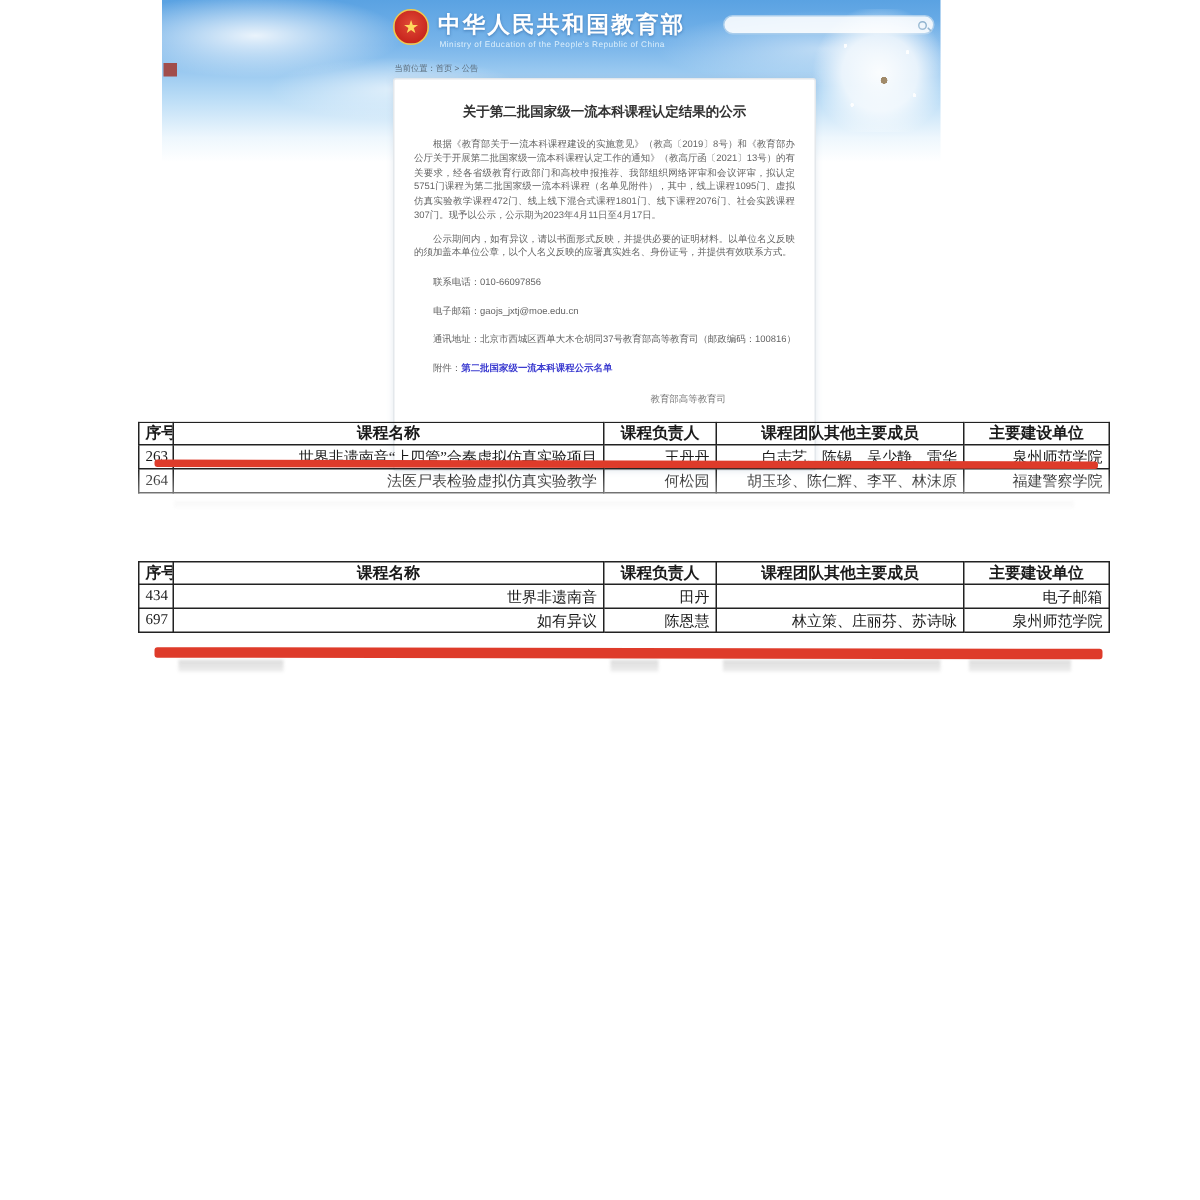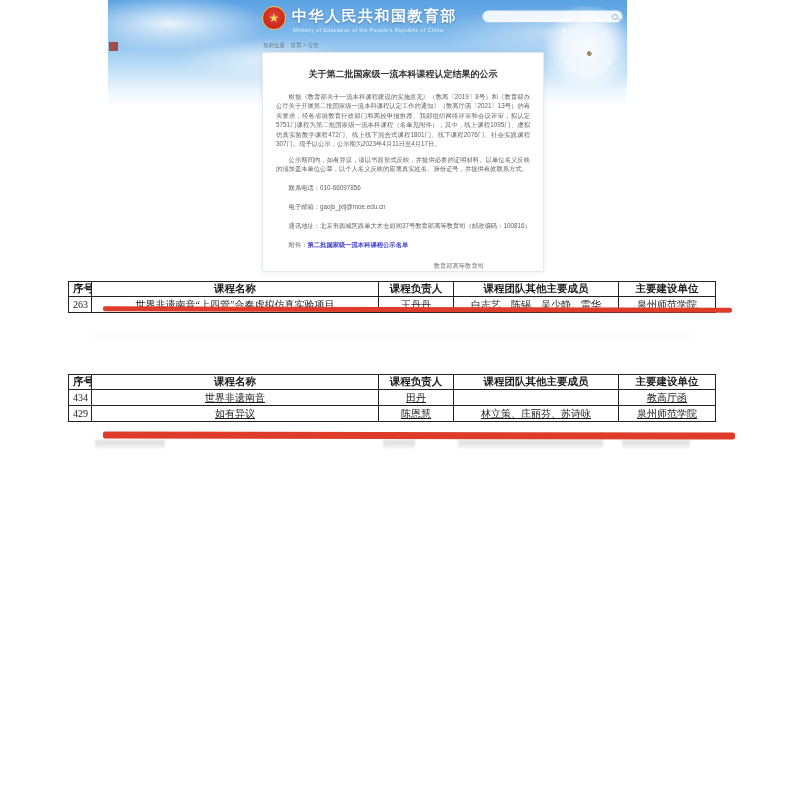--- a/index.html
+++ b/index.html
@@ -42,47 +42,47 @@
       radial-gradient(circle at 55% 52%, rgba(255,255,255,.95) 0%, rgba(255,255,255,.75) 38%, rgba(255,255,255,0) 68%),
       radial-gradient(circle 2px at 30% 30%, rgba(255,255,255,.9) 0 60%, transparent 65%),
       radial-gradient(circle 2px at 75% 35%, rgba(255,255,255,.9) 0 60%, transparent 65%),
       radial-gradient(circle 2px at 80% 70%, rgba(255,255,255,.9) 0 60%, transparent 65%),
       radial-gradient(circle 2px at 35% 78%, rgba(255,255,255,.9) 0 60%, transparent 65%);
   }
   .red-dot { position:absolute; left:1px; top:42px; width:9px; height:9px; background:#a23f38; opacity:.9; }
   .breadcrumb { position:absolute; left:155px; top:42px; font-size:5.5px; color:#5a6b7a; white-space:nowrap; }
 
   
-  .panel { position:absolute; left:154px; top:52px; width:282px; height:220px;
+  .panel { position:absolute; left:154px; top:52px; width:282px; height:262px;
     background:#ffffff; border:1px solid #e4e8ec; border-radius:2px;
     box-shadow:0 0 5px rgba(140,165,190,.22); padding:15px 13px 0 13px; }
   .doc-title { text-align:center; font-size:9px; font-weight:bold; color:#333; margin-bottom:11px; }
   .doc-para { font-size:6.3px; line-height:1.5; color:#636363; text-align:justify;
     text-indent:2em; margin-bottom:6px; }
   .contact-line { font-size:6.3px; color:#636363; text-indent:2em; margin-top:10px; white-space:nowrap; }
   .attach-line { font-size:6.3px; color:#636363; text-indent:2em; margin-top:10px; white-space:nowrap; }
   .attach-link { color:#3b3bd0; font-weight:bold; text-decoration:none; cursor:pointer; }
   .signature { font-size:6.3px; color:#777; text-align:right; padding-right:46px; margin-top:12px; }
 
   
-  .tbl-wrap { position:absolute; left:68px; width:708px; }
+  .tbl-wrap { position:absolute; left:92px; width:708px; }
   #tbl1-wrap { top:281px; height:62px;
     -webkit-mask-image:linear-gradient(to bottom,#000 52%,rgba(0,0,0,.55) 82%,rgba(0,0,0,0) 100%);
             mask-image:linear-gradient(to bottom,#000 52%,rgba(0,0,0,.55) 82%,rgba(0,0,0,0) 100%); }
   #tbl2-wrap { top:374px; height:80px;
     -webkit-mask-image:linear-gradient(to bottom,#000 71%,rgba(0,0,0,.5) 87%,rgba(0,0,0,0) 100%);
             mask-image:linear-gradient(to bottom,#000 71%,rgba(0,0,0,.5) 87%,rgba(0,0,0,0) 100%); }
   table.doc-table { border-collapse:collapse; width:647px; table-layout:fixed;
     font-family:"Liberation Serif", serif; color:#1a1a1a; }
   table.doc-table th, table.doc-table td { border:1px solid #222; overflow:hidden;
     white-space:nowrap; padding:0 4px; }
   table.doc-table th { font-size:10.5px; font-weight:bold; text-align:center; height:15px; }
   table.doc-table td { font-size:10px; height:16px; }
   td.c0 { text-align:right; }
-  td.c1, td.c2, td.c3, td.c4 { text-align:center;text-decoration:underline; }
+  td.c1, td.c2, td.c3, td.c4 { text-align:right; }
   .smudge { position:absolute; height:8px; background:#8a8a8a; opacity:.45; filter:blur(1px); }
   .smudge-faint { position:absolute; height:5px; background:#9a9a9a; opacity:.15; filter:blur(1.2px); }
 
   
   .red-line { position:absolute; background:#de3b2a; border-radius:2px; }
   #red-line-1 { left:103px; top:307px; width:629px; height:4.5px; transform:rotate(.12deg); }
   #red-line-2 { left:103px; top:431.5px; width:632px; height:6.5px; transform:rotate(.1deg); }
 </style>
 </head>
 <body>
@@ -138,20 +138,27 @@
           </tr>
         </thead>
         <tbody>
           <tr>
             <td class="c0">263</td>
             <td class="c1">世界非遗南音“上四管”合奏虚拟仿真实验项目</td>
             <td class="c2">王丹丹</td>
             <td class="c3">白志艺、陈锡、吴少静、雷华</td>
             <td class="c4">泉州师范学院</td>
           </tr>
+          <tr>
+            <td class="c0">264</td>
+            <td class="c1">法医尸表检验虚拟仿真实验教学</td>
+            <td class="c2">何松园</td>
+            <td class="c3">胡玉珍、陈仁辉、李平、林沫原</td>
+            <td class="c4">福建警察学院</td>
+          </tr>
         </tbody>
       </table>
     <div class="smudge-faint" style="left:24px; top:53px; width:600px;"></div>
   </div>
   <div class="red-line" id="red-line-1"></div>
 
   <div class="tbl-wrap" id="tbl2-wrap">
     <table class="doc-table">
         <colgroup>
           <col style="width: 23px;">
@@ -168,24 +175,24 @@
             <th>课程团队其他主要成员</th>
             <th>主要建设单位</th>
           </tr>
         </thead>
         <tbody>
           <tr>
             <td class="c0">434</td>
             <td class="c1">世界非遗南音</td>
             <td class="c2">田丹</td>
             <td class="c3"></td>
-            <td class="c4">教高厅函</td>
-          </tr>
-          <tr>
-            <td class="c0">429</td>
+            <td class="c4">电子邮箱</td>
+          </tr>
+          <tr>
+            <td class="c0">697</td>
             <td class="c1">如有异议</td>
             <td class="c2">陈恩慧</td>
             <td class="c3">林立策、庄丽芬、苏诗咏</td>
             <td class="c4">泉州师范学院</td>
           </tr>
         </tbody>
       </table>
     <div class="smudge" style="left:27px; top:66px; width:70px;"></div>
     <div class="smudge" style="left:315px; top:66px; width:32px;"></div>
     <div class="smudge" style="left:390px; top:66px; width:145px;"></div>

